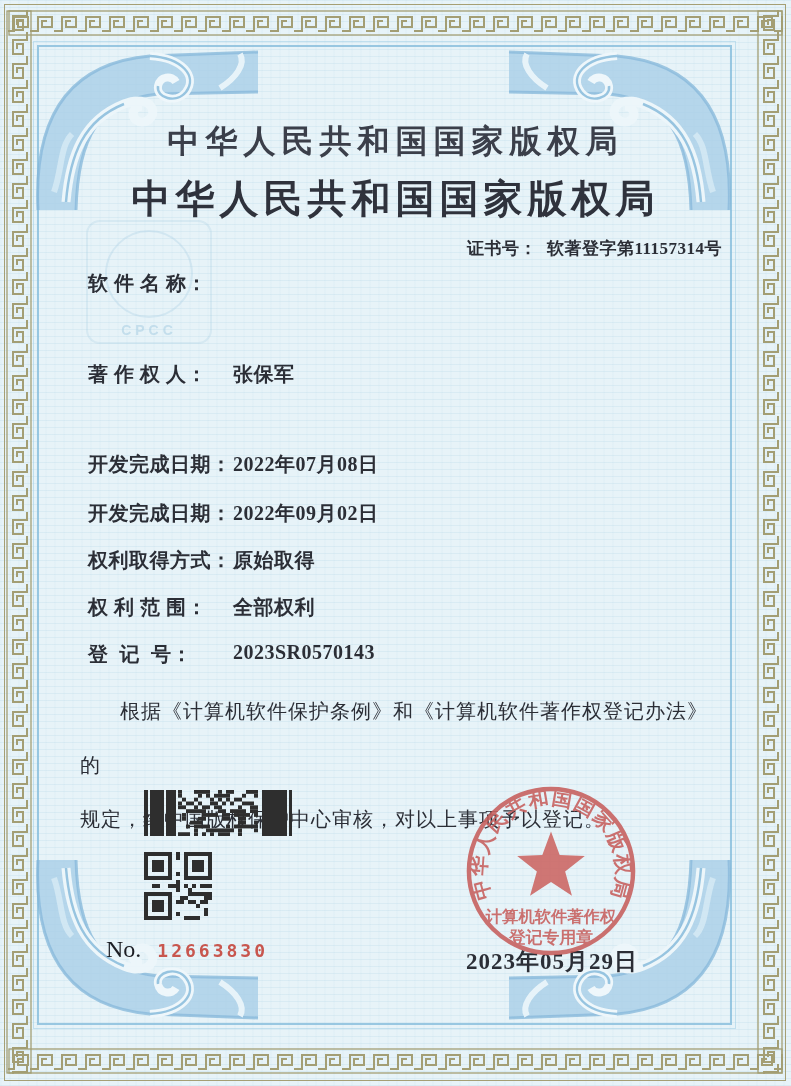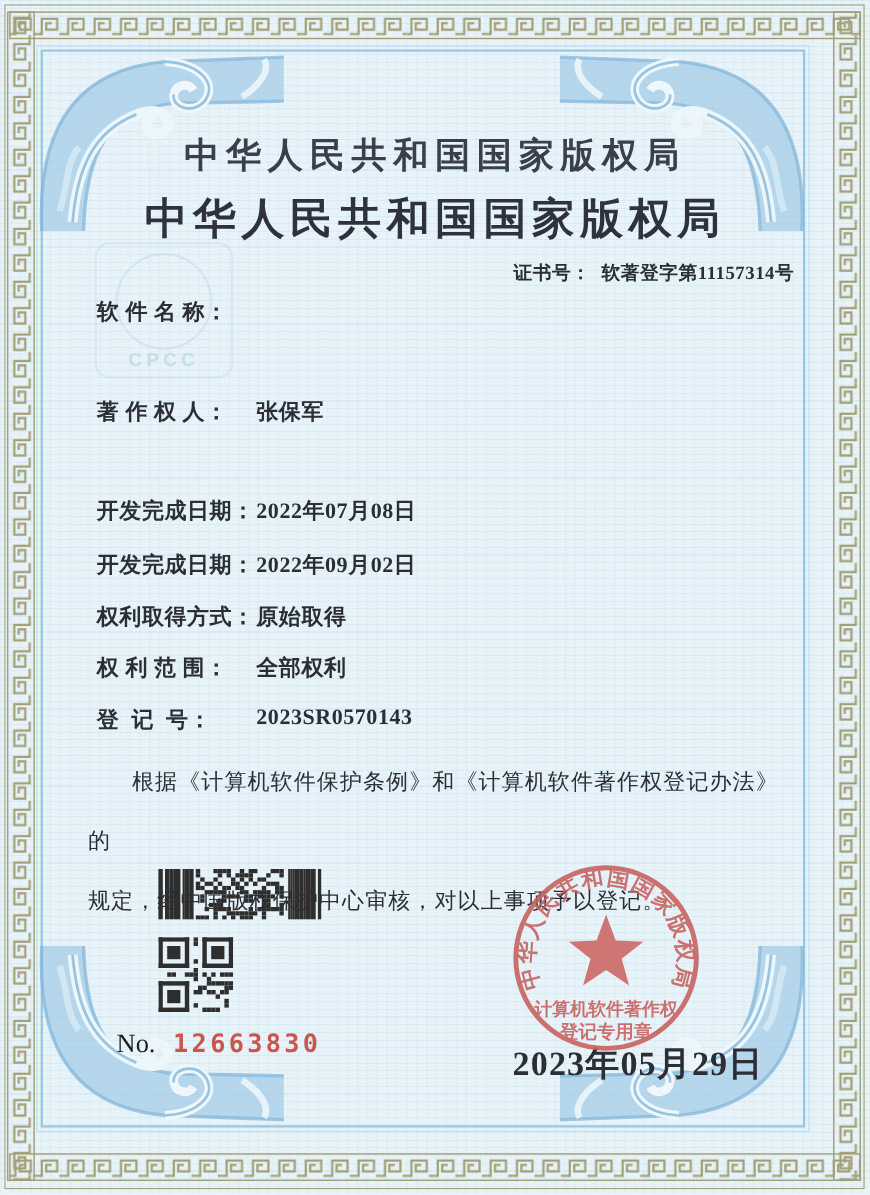--- a/index.html
+++ b/index.html
@@ -18,38 +18,38 @@
     position:absolute;left:37px;top:45px;right:59px;bottom:61px;z-index:1;
     border:2px solid rgba(126,184,218,.75);
     outline:1px solid rgba(160,205,230,.55);outline-offset:3px;
   }
   .corner{position:absolute;z-index:1;opacity:.9;}
   .watermark{
     position:absolute;left:86px;top:220px;width:122px;height:120px;z-index:1;
     border:2px solid rgba(168,205,226,.5);border-radius:14px;opacity:.55;
   }
   .watermark .wm-circle{position:absolute;left:17px;top:8px;width:84px;height:84px;border:2px solid rgba(168,205,226,.6);border-radius:50%;}
-  .watermark .wm-text{position:absolute;left:0;right:0;bottom:4px;text-align:center;font-family:"Liberation Sans",sans-serif;font-size:17px;letter-spacing:4px;color:rgba(150,195,220,.8);font-weight:bold;}
+  .watermark .wm-text{position:absolute;left:0;right:0;bottom:4px;text-align:center;font-family:"Liberation Sans",sans-serif;font-size:14px;letter-spacing:4px;color:rgba(150,195,220,.8);font-weight:bold;}
   .h1{position:absolute;left:0;right:0;top:120px;text-align:center;font-size:32px;font-weight:bold;letter-spacing:6px;color:#3b3f4a;z-index:3;}
   .h2{position:absolute;left:0;right:0;top:172px;text-align:center;font-size:39px;font-weight:bold;letter-spacing:5px;color:#2f323c;z-index:3;}
   .certno{position:absolute;right:69px;top:237px;font-size:17px;font-weight:bold;z-index:3;letter-spacing:.5px;}
   .certno .v{margin-left:10px;}
   .row{position:absolute;left:88px;z-index:3;font-size:20px;font-weight:bold;}
   .row .label{position:absolute;left:0;top:0;white-space:pre;letter-spacing:.5px;}
   .row .value{position:absolute;left:145px;top:0;width:480px;white-space:pre;letter-spacing:.5px;}
   .row .vline{line-height:27px;}
   .statement{position:absolute;left:80px;width:648px;top:684px;z-index:3;font-size:20px;line-height:54px;letter-spacing:1px;font-weight:400;}
   .statement .s1{text-indent:40px;}
   .barcode{position:absolute;left:140px;top:790px;z-index:3;}
   .qrcode{position:absolute;left:144px;top:852px;z-index:3;}
   .no-line{position:absolute;left:106px;top:936px;z-index:3;font-size:24px;}
   .no-line .no-label{color:#1c1e24;}
-  .no-line .no-value{font-family:"DejaVu Sans Mono","Liberation Mono",monospace;font-size:23px;letter-spacing:3px;margin-left:16px;font-weight:bold;}
+  .no-line .no-value{font-family:"DejaVu Sans Mono","Liberation Mono",monospace;font-size:18px;letter-spacing:3px;margin-left:16px;font-weight:bold;}
   .seal{position:absolute;left:462px;top:782px;width:178px;height:178px;z-index:4;opacity:.88;}
-  .issue-date{position:absolute;left:466px;top:946px;width:150px;z-index:3;font-size:31px;font-weight:bold;letter-spacing:1px;white-space:nowrap;}
+  .issue-date{position:absolute;left:466px;top:946px;width:150px;z-index:3;font-size:23px;font-weight:bold;letter-spacing:1px;white-space:nowrap;}
 </style>
 </head>
 <body>
 
 <div class="cert">
 
   <svg width="0" height="0" style="position:absolute" aria-hidden="true">
     <defs>
       <pattern id="gkH" width="24" height="26" patternUnits="userSpaceOnUse">
         <path d="M2,21 H6 V7 H20 V17 H10 V11 H15" fill="none" stroke="#a39e74" stroke-width="2"></path>

